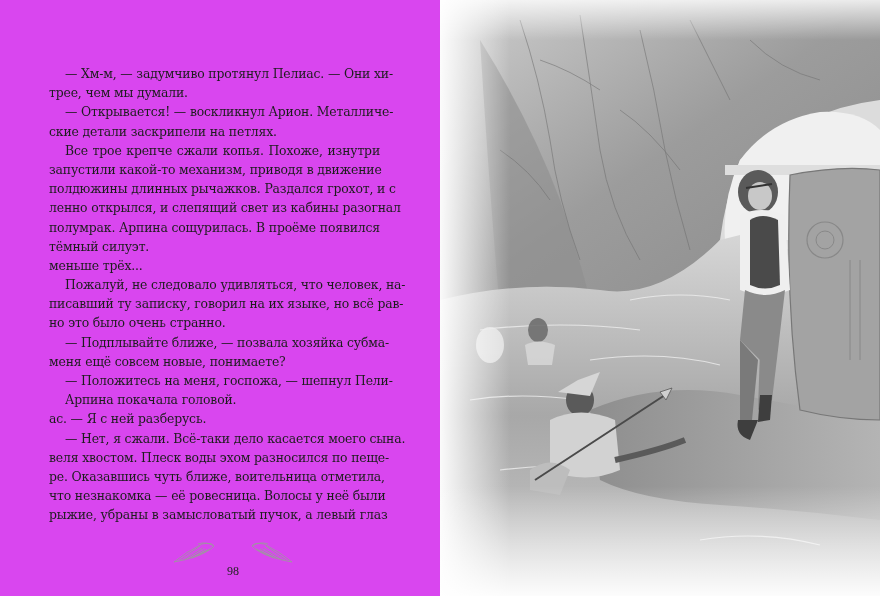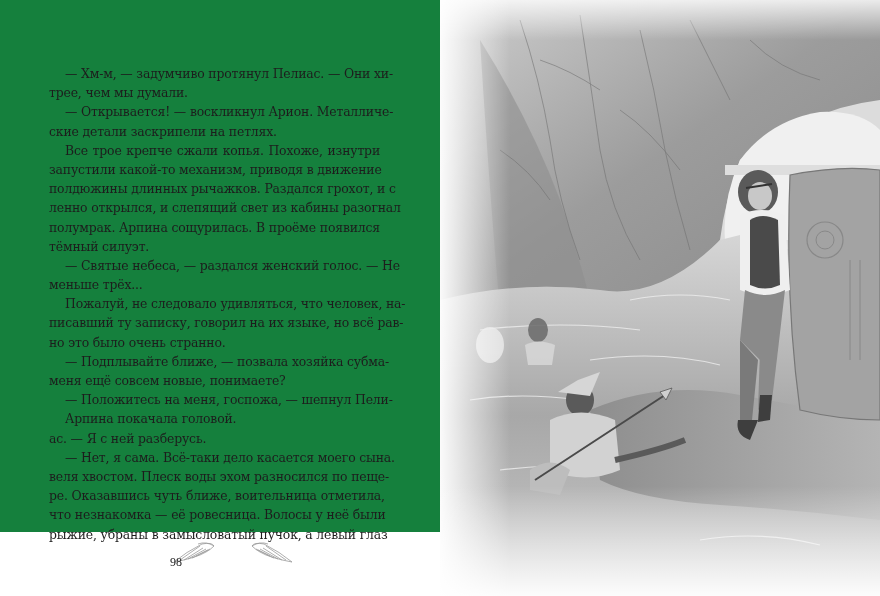--- a/index.html
+++ b/index.html
@@ -3,42 +3,42 @@
   <meta charset="utf-8">
   <style>
     html, body { margin: 0; padding: 0; }
     body {
       width: 880px; height: 596px; overflow: hidden;
       background: #ffffff;
       position: relative;
     }
     .spread { position: absolute; left: 0; top: 0; width: 880px; height: 596px; }
     .page-left {
-      position: absolute; left: 0; top: 0; width: 440px; height: 532px;
-      background: #15803d;
+      position: absolute; left: 0; top: 0; width: 440px; height: 596px;
+      background: #d946ef;
     }
     .text-block {
       position: absolute; left: 49px; top: 64px; width: 331px;
       font-family: "DejaVu Serif", "Liberation Serif", serif;
       font-size: 12.4px;
       line-height: 19.2px;
       color: #1d1d1d;
       letter-spacing: -0.15px;
     }
     .line {
       display: block; white-space: nowrap; height: 19.2px;
       text-align: justify; text-align-last: justify;
     }
     .line.last { text-align-last: left; }
     .line.indent { padding-left: 16px; }
     .folio {
       position: absolute; left: 170px; top: 536px; width: 126px; height: 36px;
     }
     .folio .num {
-      position: absolute; left: 0; right: 0; top: 19px; 
+      position: absolute; left: 0; right: 0; top: 28px; text-align: center;
       font-family: "Liberation Serif", serif; font-size: 12px; color: #222;
     }
     .shell { position: absolute; top: 4px; width: 44px; height: 24px; }
     .shell.l { left: 2px; }
     .shell.r { right: 2px; transform: scaleX(-1); }
 
     .page-right {
       position: absolute; left: 440px; top: 0; width: 440px; height: 596px;
       overflow: hidden;
       background: #e9e9e9;
@@ -67,31 +67,30 @@
         <span class="line indent">— Хм-м, — задумчиво протянул Пелиас. — Они хи-</span>
         <span class="line last">трее, чем мы думали.</span>
         <span class="line indent">— Открывается! — воскликнул Арион. Металличе-</span>
         <span class="line last">ские детали заскрипели на петлях.</span>
         <span class="line indent">Все трое крепче сжали копья. Похоже, изнутри</span>
         <span class="line">запустили какой-то механизм, приводя в движение</span>
         <span class="line">полдюжины длинных рычажков. Раздался грохот, и с</span>
         <span class="line">ленно открылся, и слепящий свет из кабины разогнал</span>
         <span class="line">полумрак. Арпина сощурилась. В проёме появился</span>
         <span class="line last">тёмный силуэт.</span>
-        <span class="line indent">— Святые небеса, — раздался женский голос. — Не</span>
         <span class="line last">меньше трёх...</span>
         <span class="line indent">Пожалуй, не следовало удивляться, что человек, на-</span>
         <span class="line">писавший ту записку, говорил на их языке, но всё рав-</span>
         <span class="line last">но это было очень странно.</span>
         <span class="line indent">— Подплывайте ближе, — позвала хозяйка субма-</span>
         <span class="line last">меня ещё совсем новые, понимаете?</span>
         <span class="line indent">— Положитесь на меня, госпожа, — шепнул Пели-</span>
         <span class="line indent last">Арпина покачала головой.</span>
         <span class="line last">ас. — Я с ней разберусь.</span>
-        <span class="line indent last">— Нет, я сама. Всё-таки дело касается моего сына.</span>
+        <span class="line indent last">— Нет, я сжали. Всё-таки дело касается моего сына.</span>
         <span class="line">веля хвостом. Плеск воды эхом разносился по пеще-</span>
         <span class="line">ре. Оказавшись чуть ближе, воительница отметила,</span>
         <span class="line">что незнакомка — её ровесница. Волосы у неё были</span>
         <span class="line">рыжие, убраны в замысловатый пучок, а левый глаз</span>
       </div>
 
     <div class="folio">
       <svg class="shell l" viewBox="0 0 44 24">
         <g fill="none" stroke="#9a9a9a" stroke-width="0.8">
           <path d="M2 22 Q14 12 30 4 Q40 2 42 6 Q38 10 34 12 Q24 18 2 22 Z"></path>

